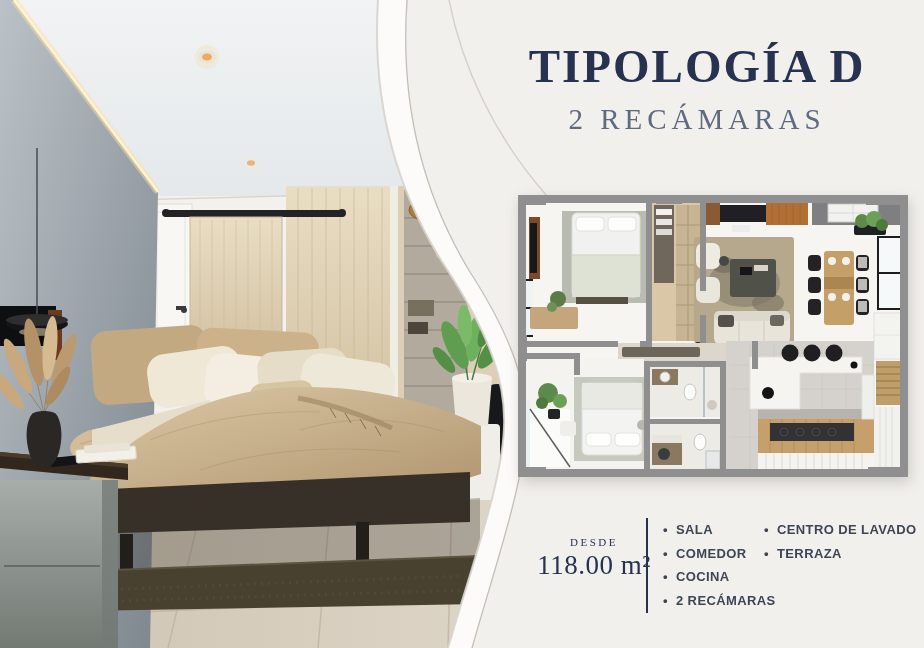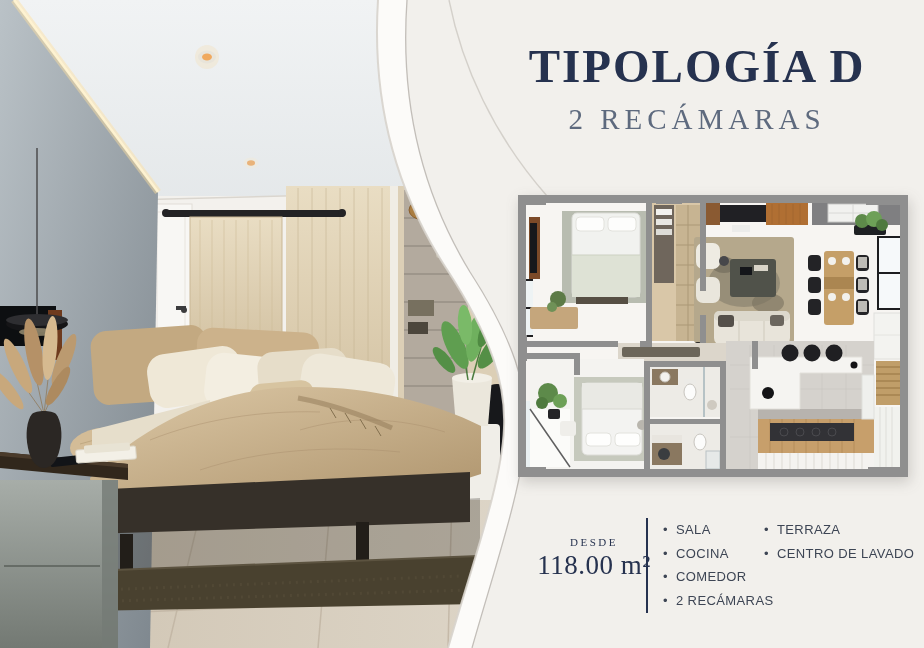--- a/index.html
+++ b/index.html
@@ -24,21 +24,21 @@
   .plan-svg{
     position:absolute;left:518px;top:186px;
     filter:drop-shadow(2px 5px 7px rgba(70,64,58,.22));
   }
   .details{position:absolute;left:505px;top:503px;width:415px;height:115px;}
   .area-block{position:absolute;left:9px;top:24px;width:160px;text-align:center;color:var(--navy,#26324f);}
   .desde{font-family:"Liberation Serif",serif;font-size:11px;letter-spacing:2.5px;margin-bottom:2px;}
   .area{font-family:"Liberation Serif",serif;font-size:27px;letter-spacing:.5px;}
   .vdiv{position:absolute;left:141px;top:6px;width:2px;height:95px;background:var(--divider,#26324f);}
   ul.feat{list-style:none;margin:0;padding:0;position:absolute;top:6px;
-    color:var(--text,#3d4554);font-size:13px;letter-spacing:.4px;font-weight:400;}
+    color:var(--text,#3d4554);font-size:13px;letter-spacing:.4px;font-weight:700;}
   ul.feat li{line-height:23.5px;white-space:nowrap;}
   ul.feat li::before{content:"•";margin-right:8px;}
   ul.feat.left{left:158px;}
   ul.feat.right{left:259px;}
 </style>
 </head>
 <body>
 
 <div class="canvas">
 
@@ -517,23 +517,23 @@
     </svg>
 
     <div class="details">
       <div class="area-block">
         <div class="desde">DESDE</div>
         <div class="area">118.00 m²</div>
       </div>
       <div class="vdiv"></div>
       <ul class="feat left">
         <li>SALA</li>
+        <li>COMEDOR</li>
         <li>COCINA</li>
-        <li>COMEDOR</li>
         <li>2 RECÁMARAS</li>
       </ul>
       <ul class="feat right">
+        <li>CENTRO DE LAVADO</li>
         <li>TERRAZA</li>
-        <li>CENTRO DE LAVADO</li>
       </ul>
     </div>
   </div>
 </div>
 
 </body></html>

